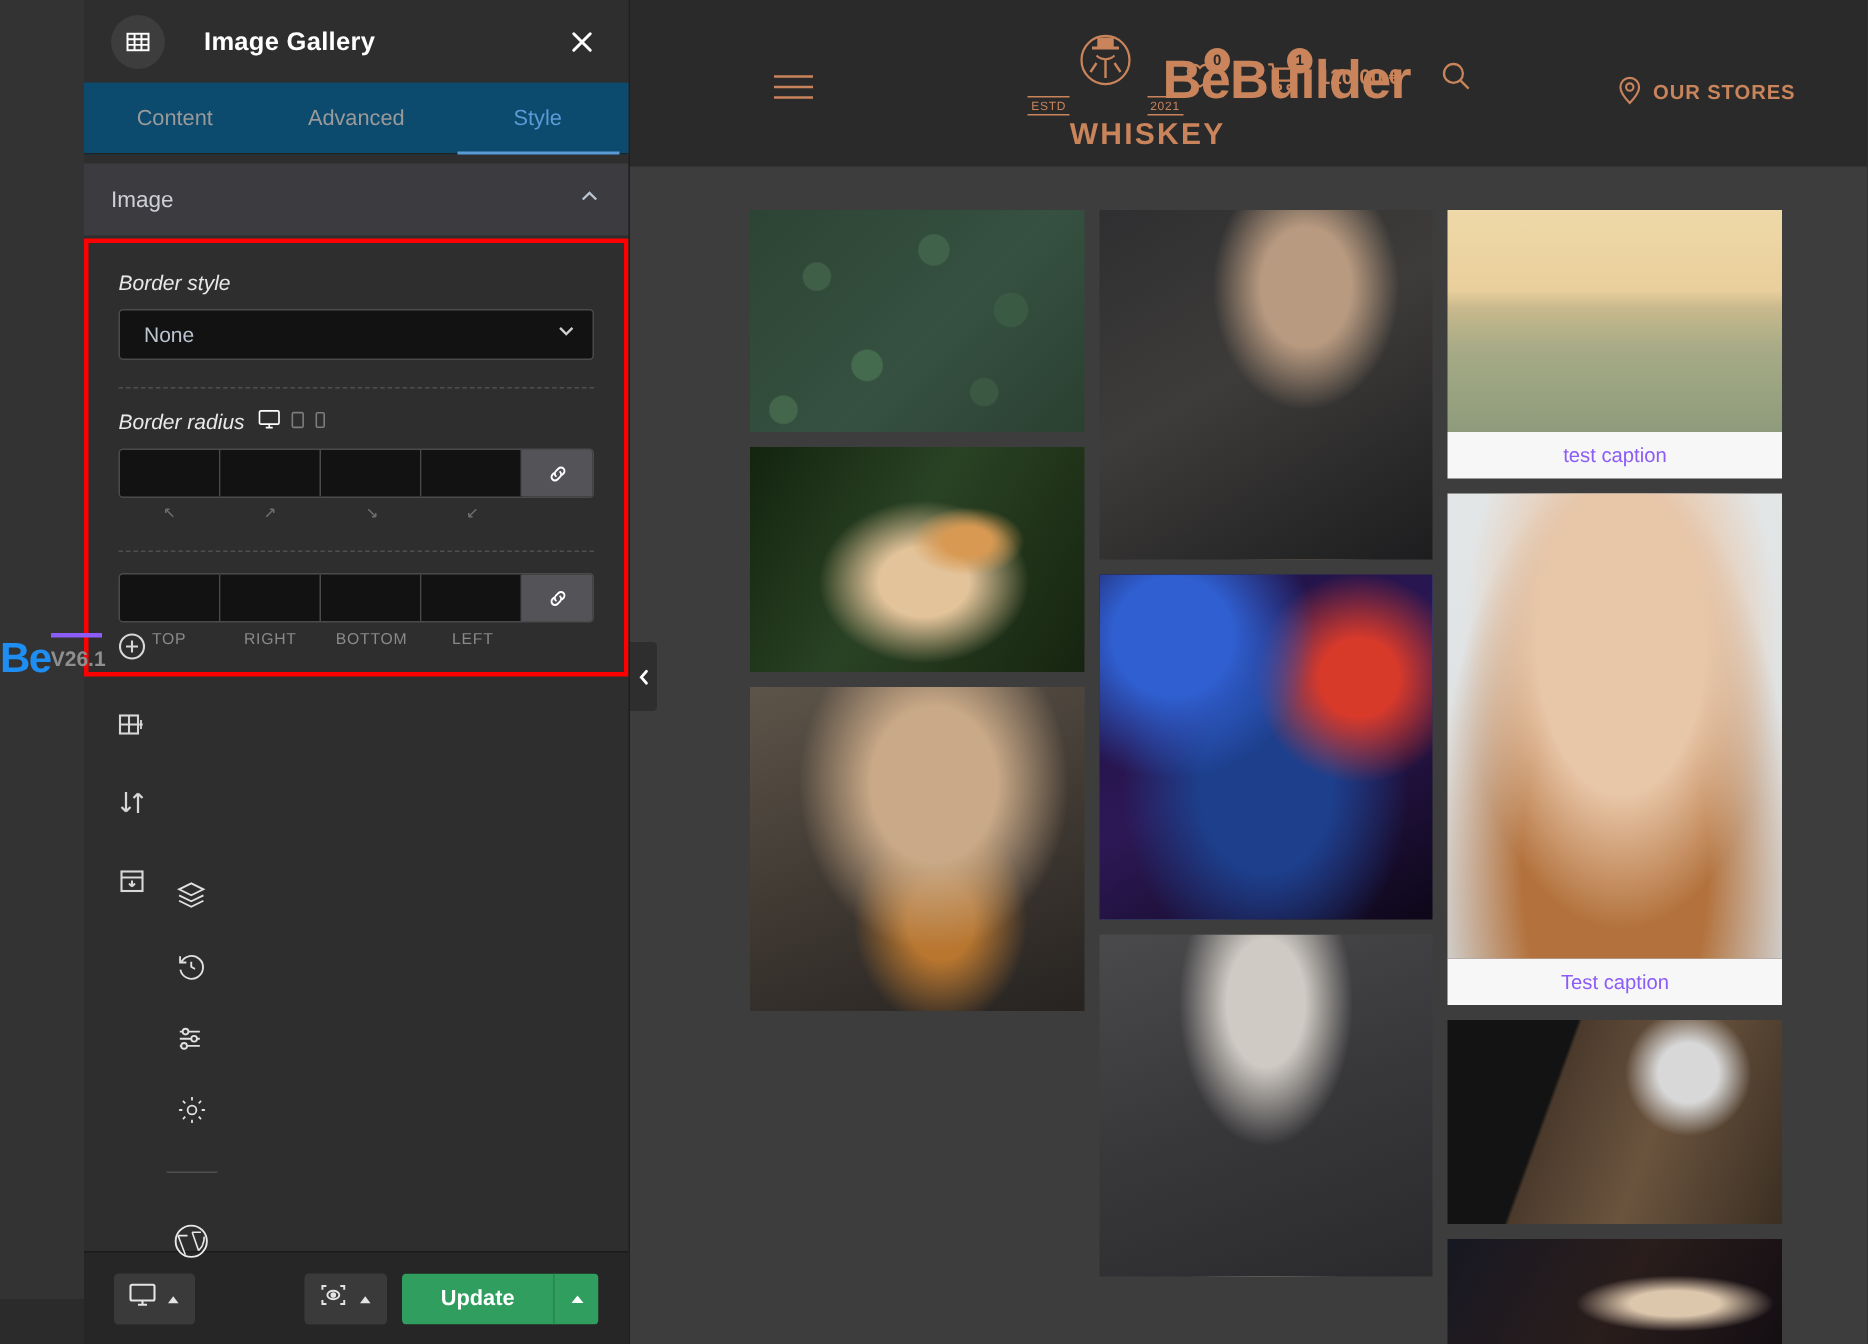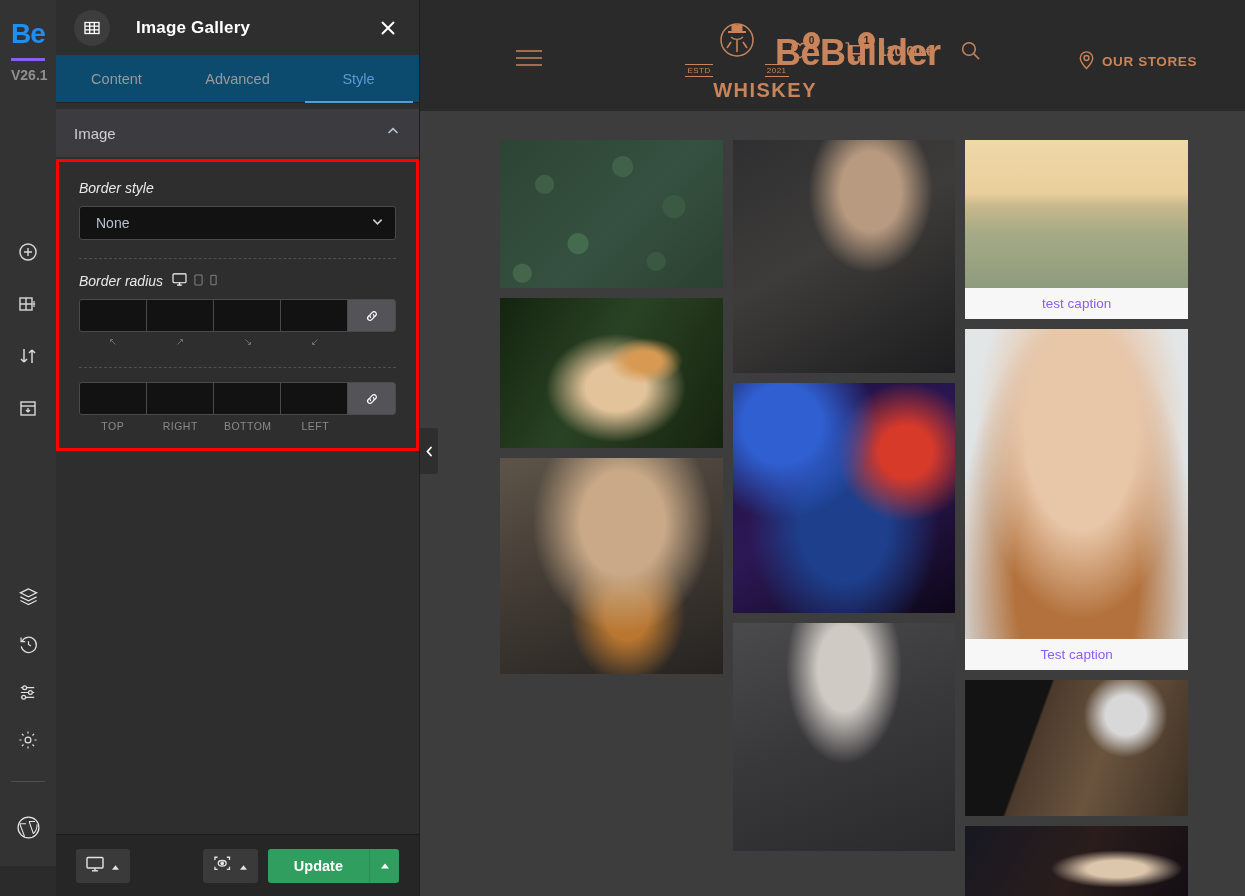--- a/index.html
+++ b/index.html
@@ -10,21 +10,21 @@
     font-family: "Liberation Sans", sans-serif;
     -webkit-font-smoothing: antialiased;
   }
   .app { position: relative; width: 1245px; height: 896px; }
 
   
   .rail {
     position: absolute; left: 0; top: 0;
     width: 56px; height: 866px;
     background: #333333;
-    display: flex; flex-direction: column; align-items: center;
+    display: flex; flex-direction: row; align-items: center;
     z-index: 40;
   }
   .rail-logo {
     margin-top: 12px; width: 56px; height: 44px;
     display: flex; align-items: center; justify-content: center;
     font-size: 28px; font-weight: bold; color: #1e8ef3;
     letter-spacing: -1px;
   }
   .rail-ver {
     width: 34px; border-top: 3px solid #8b5cf6;

